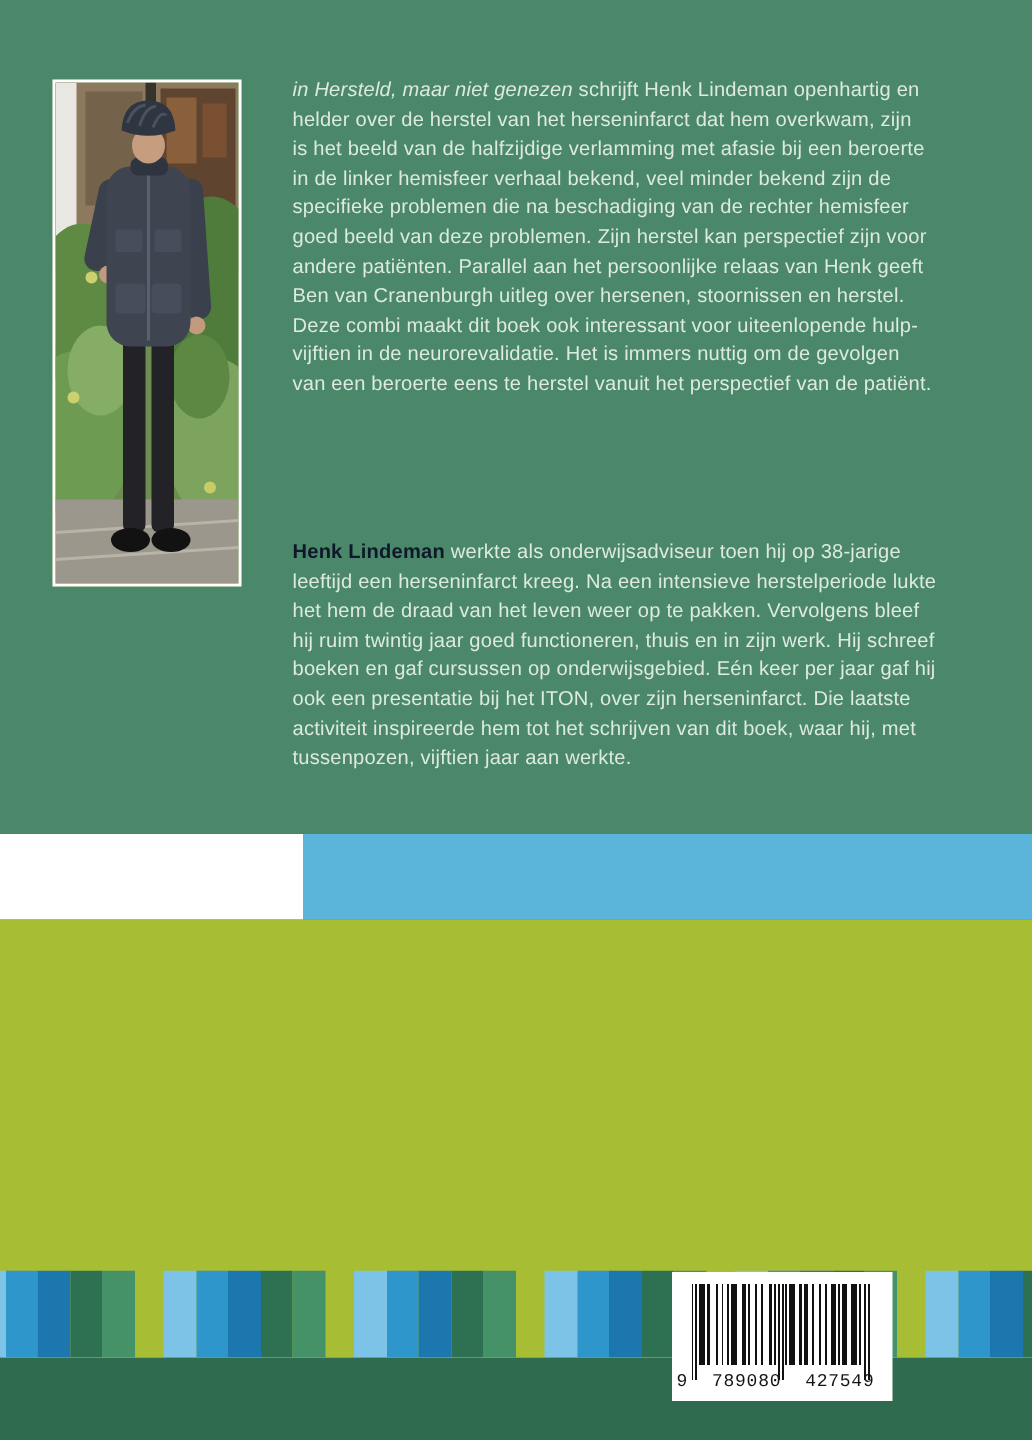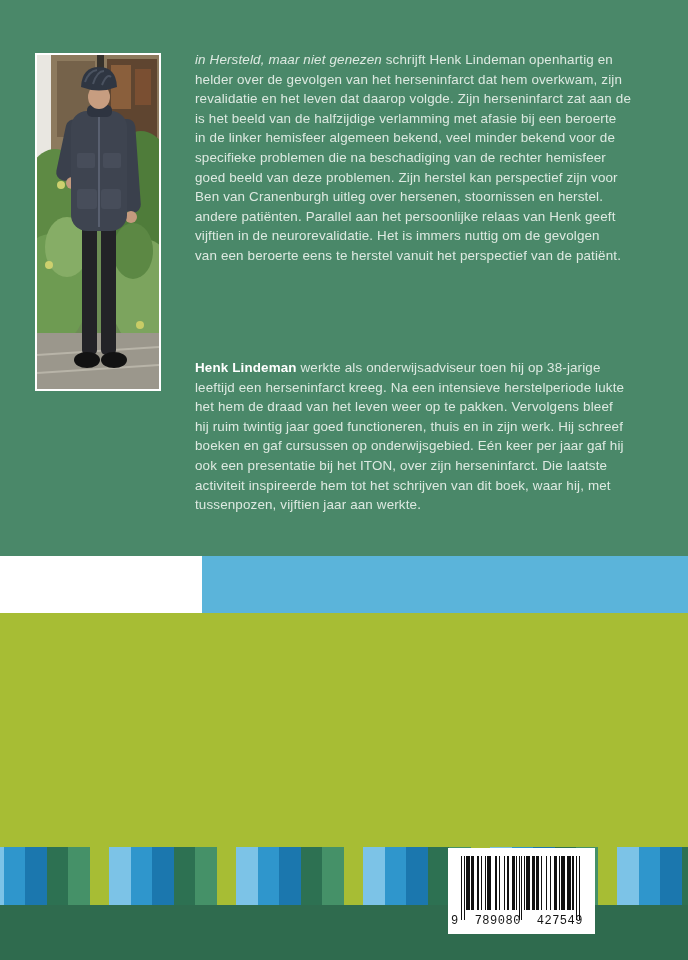--- a/index.html
+++ b/index.html
@@ -20,21 +20,21 @@
   .photo{position:absolute;margin:0;border:2px solid #ffffff;overflow:hidden;background:#6d8d55;}
   .photo svg{display:block;}
   .photo-henk{left:35px;top:53px;width:126px;height:338px;}
 
   .textblock{position:absolute;font-size:13.4px;line-height:19.6px;letter-spacing:.15px;}
   .textblock .ln{white-space:nowrap;}
   .light{color:#dde9e1;}
   .blurb{left:195px;top:50px;}
   .bio-henk{left:195px;top:358px;}
   .italic{font-style:italic;}
-  .name-light{font-weight:700;color:#ffffff;}
+  .name-light{font-weight:700;color:#0f172a;}
 
   .barcode-box{left:448px;top:848px;width:147px;height:86px;background:#ffffff;}
   #barcode-svg{position:absolute;left:13px;top:8px;}
   .barcode-digits{position:absolute;left:0;top:66px;width:100%;display:flex;
       justify-content:space-between;padding:0 12px 0 3px;
       font-family:"Liberation Mono",monospace;font-size:12px;color:#151515;letter-spacing:.5px;}
 </style>
 </head>
 <body>
 
@@ -83,28 +83,28 @@
           <ellipse cx="62" cy="42" rx="11" ry="12" fill="#c79d80"></ellipse>
           <path d="M44 32 Q45 12 62 12 Q79 12 80 32 Q62 39 44 32 Z" fill="#2f3642"></path>
           <path d="M48 27 Q52 16 60 15 M56 29 Q60 16 67 16 M65 30 Q70 18 74 22" stroke="#4a5260" stroke-width="2" fill="none"></path>
         </g>
       </svg>
     </figure>
 
     <div class="textblock blurb light">
       <div class="ln"><span class="italic">in Hersteld, maar niet genezen</span><span> schrijft Henk Lindeman openhartig en</span></div>
       <div>
-          <div class="ln">helder over de gevolgen van het herseninfarct dat hem overkwam, zijn</div>
-          <div class="ln">revalidatie en het leven dat daarop volgde. Zijn herseninfarct zat aan de</div>
+          <div class="ln">helder over de herstel van het herseninfarct dat hem overkwam, zijn</div>
           <div class="ln">is het beeld van de halfzijdige verlamming met afasie bij een beroerte</div>
-          <div class="ln">in de linker hemisfeer algemeen bekend, veel minder bekend voor de</div>
+          <div class="ln">in de linker hemisfeer verhaal bekend, veel minder bekend zijn de</div>
           <div class="ln">specifieke problemen die na beschadiging van de rechter hemisfeer</div>
           <div class="ln">goed beeld van deze problemen. Zijn herstel kan perspectief zijn voor</div>
+          <div class="ln">andere patiënten. Parallel aan het persoonlijke relaas van Henk geeft</div>
           <div class="ln">Ben van Cranenburgh uitleg over hersenen, stoornissen en herstel.</div>
-          <div class="ln">andere patiënten. Parallel aan het persoonlijke relaas van Henk geeft</div>
+          <div class="ln">Deze combi maakt dit boek ook interessant voor uiteenlopende hulp-</div>
           <div class="ln">vijftien in de neurorevalidatie. Het is immers nuttig om de gevolgen</div>
           <div class="ln">van een beroerte eens te herstel vanuit het perspectief van de patiënt.</div>
         </div>
     </div>
 
     <div class="textblock bio-henk light">
       <div class="ln"><span class="name-light">Henk Lindeman</span><span> werkte als onderwijsadviseur toen hij op 38-jarige</span></div>
       <div>
           <div class="ln">leeftijd een herseninfarct kreeg. Na een intensieve herstelperiode lukte</div>
           <div class="ln">het hem de draad van het leven weer op te pakken. Vervolgens bleef</div>

